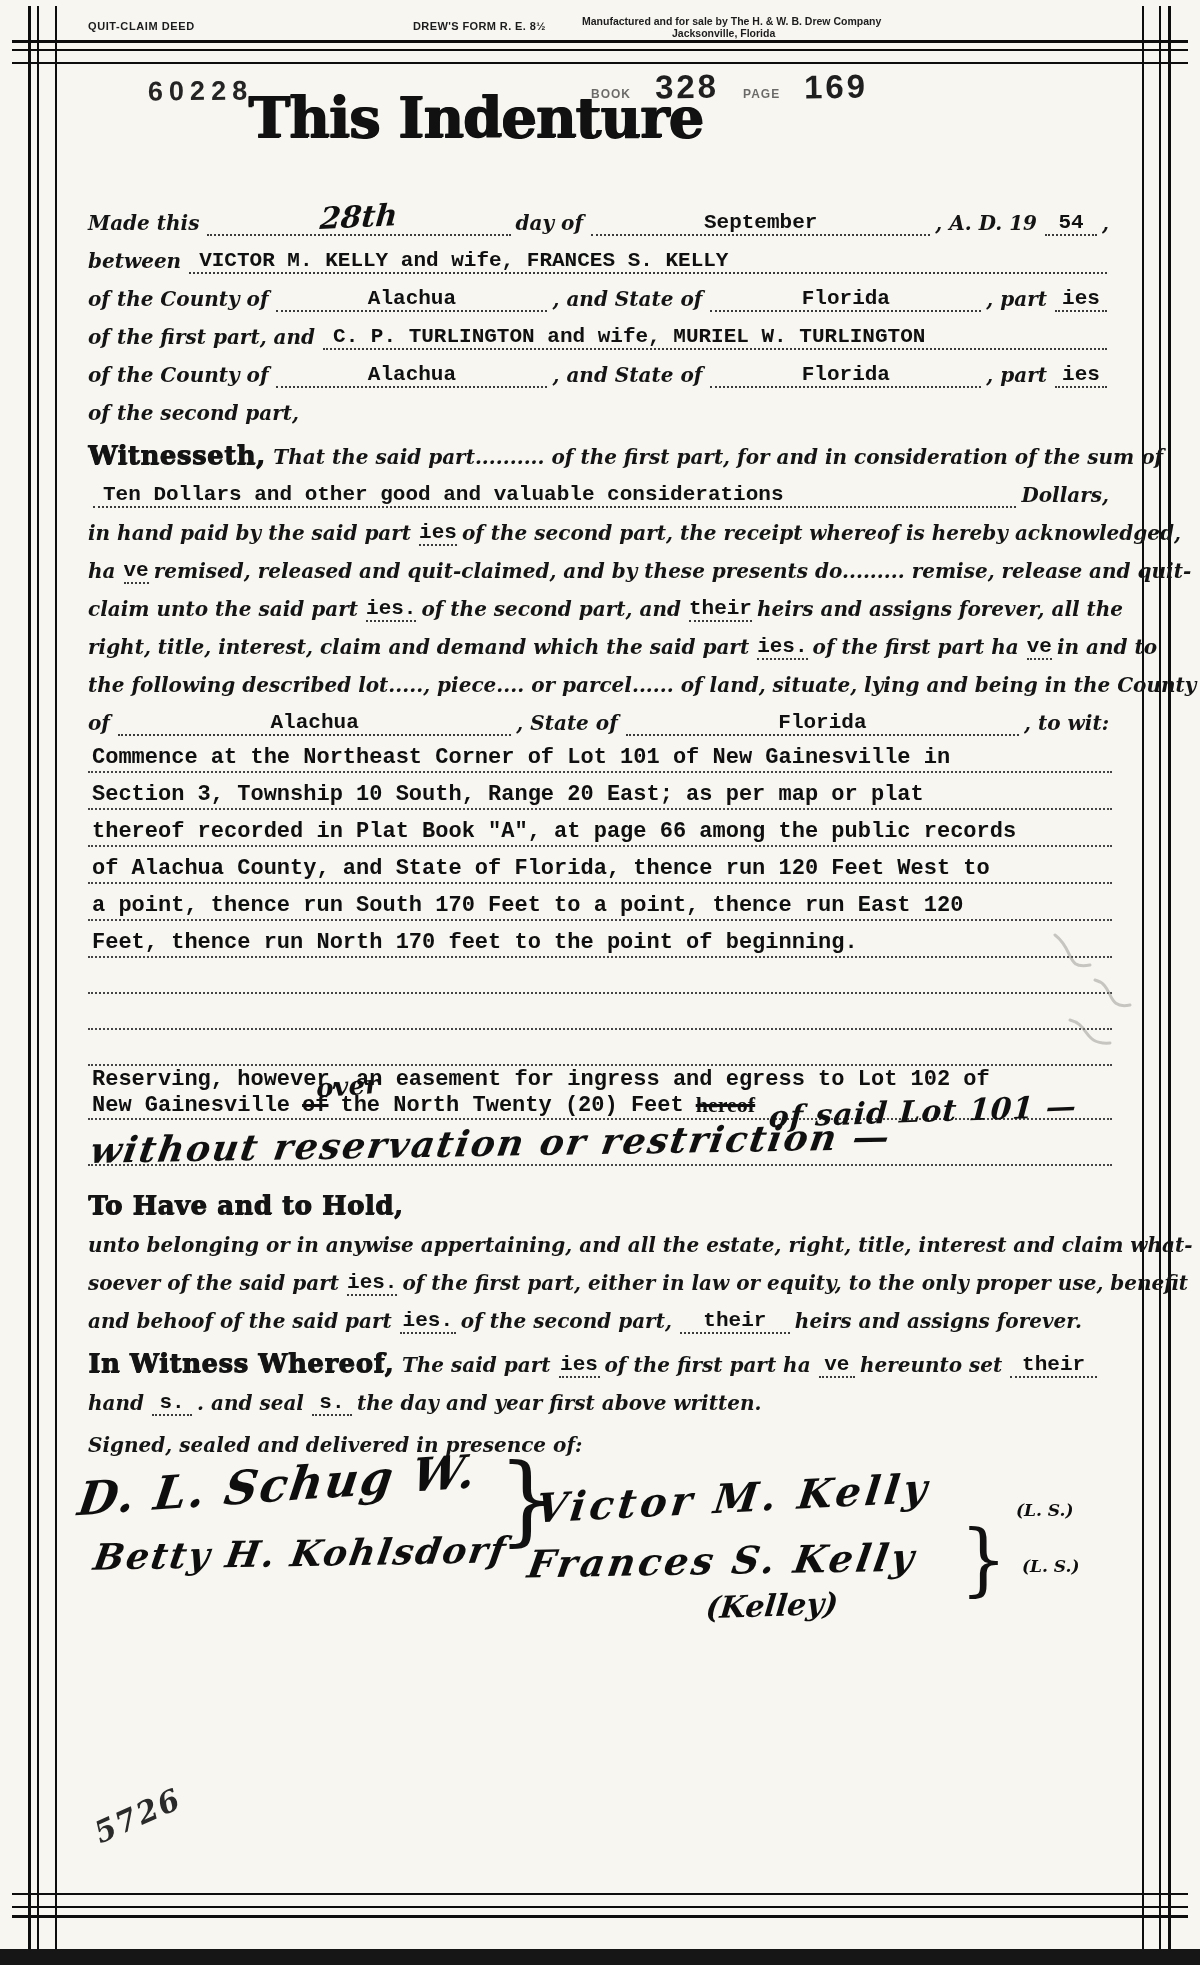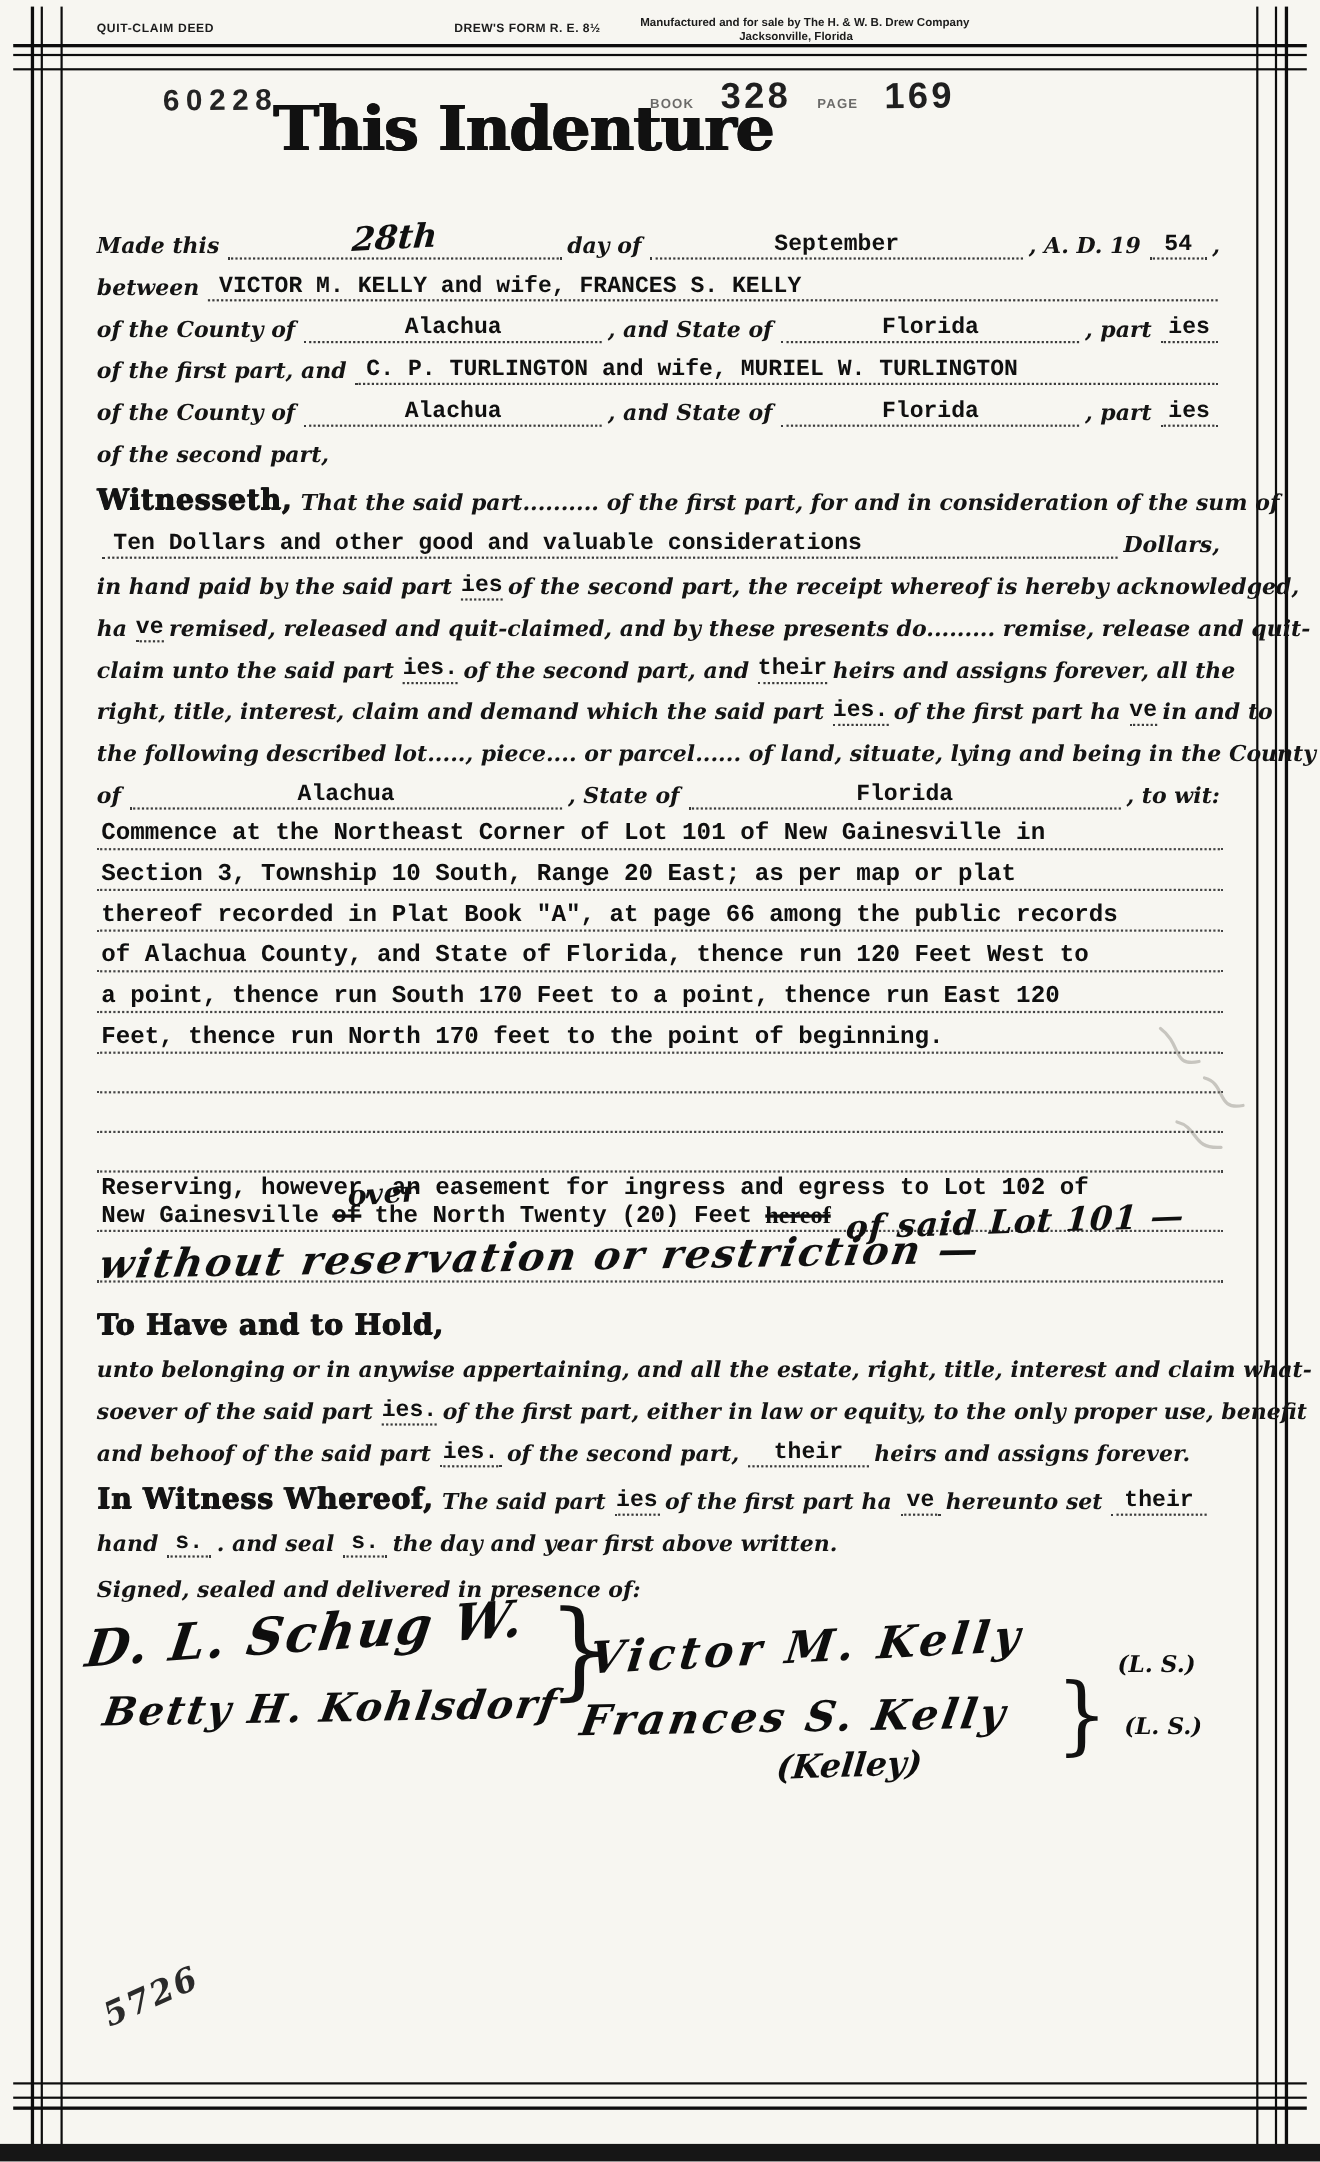--- a/index.html
+++ b/index.html
@@ -83,21 +83,21 @@
   .sig-block { position:relative; height:190px; margin-top:6px; }
   .sig { position:absolute; font-family:"DejaVu Serif", serif; font-style:italic; font-weight:bold; white-space:nowrap; color:#0e0e0e; }
   .sig-w1 { left:-10px; top:-6px;  font-size:46px; letter-spacing:2px; transform:rotate(-4deg) skewX(-12deg); }
   .sig-g1 { left:448px; top:10px;  font-size:40px; letter-spacing:4px; transform:rotate(-3deg) skewX(-10deg); }
   .sig-w2 { left:6px;   top:68px;  font-size:36px; letter-spacing:2px; transform:rotate(-1deg) skewX(-10deg); }
   .sig-g2 { left:440px; top:74px;  font-size:38px; letter-spacing:3px; transform:rotate(-1deg) skewX(-10deg); }
   .sig-note { left:618px; top:124px; font-size:30px; transform:rotate(-2deg) skewX(-8deg); }
   .brace { position:absolute; font-style:normal; font-weight:normal; color:#111; }
   .brace-1 { left:410px; top:-18px; font-size:92px; transform:scaleY(1.05); }
   .brace-2 { left:872px; top:52px;  font-size:74px; transform:scaleY(1.05); }
-  .seal { position:absolute; font-weight:bold; font-size:21px; }
+  .seal { position:absolute; font-weight:bold; font-size:17px; }
   .seal-1 { left:928px; top:36px; }
   .seal-2 { left:934px; top:92px; }
 
   .margin-note {
     position:absolute; left:92px; top:1798px; font-family:"DejaVu Serif", serif;
     font-style:italic; font-weight:bold; font-size:30px; color:#2a2a2a;
     transform:rotate(-24deg); letter-spacing:2px;
   }
 
   .scribble { position:absolute; opacity:.45; }

